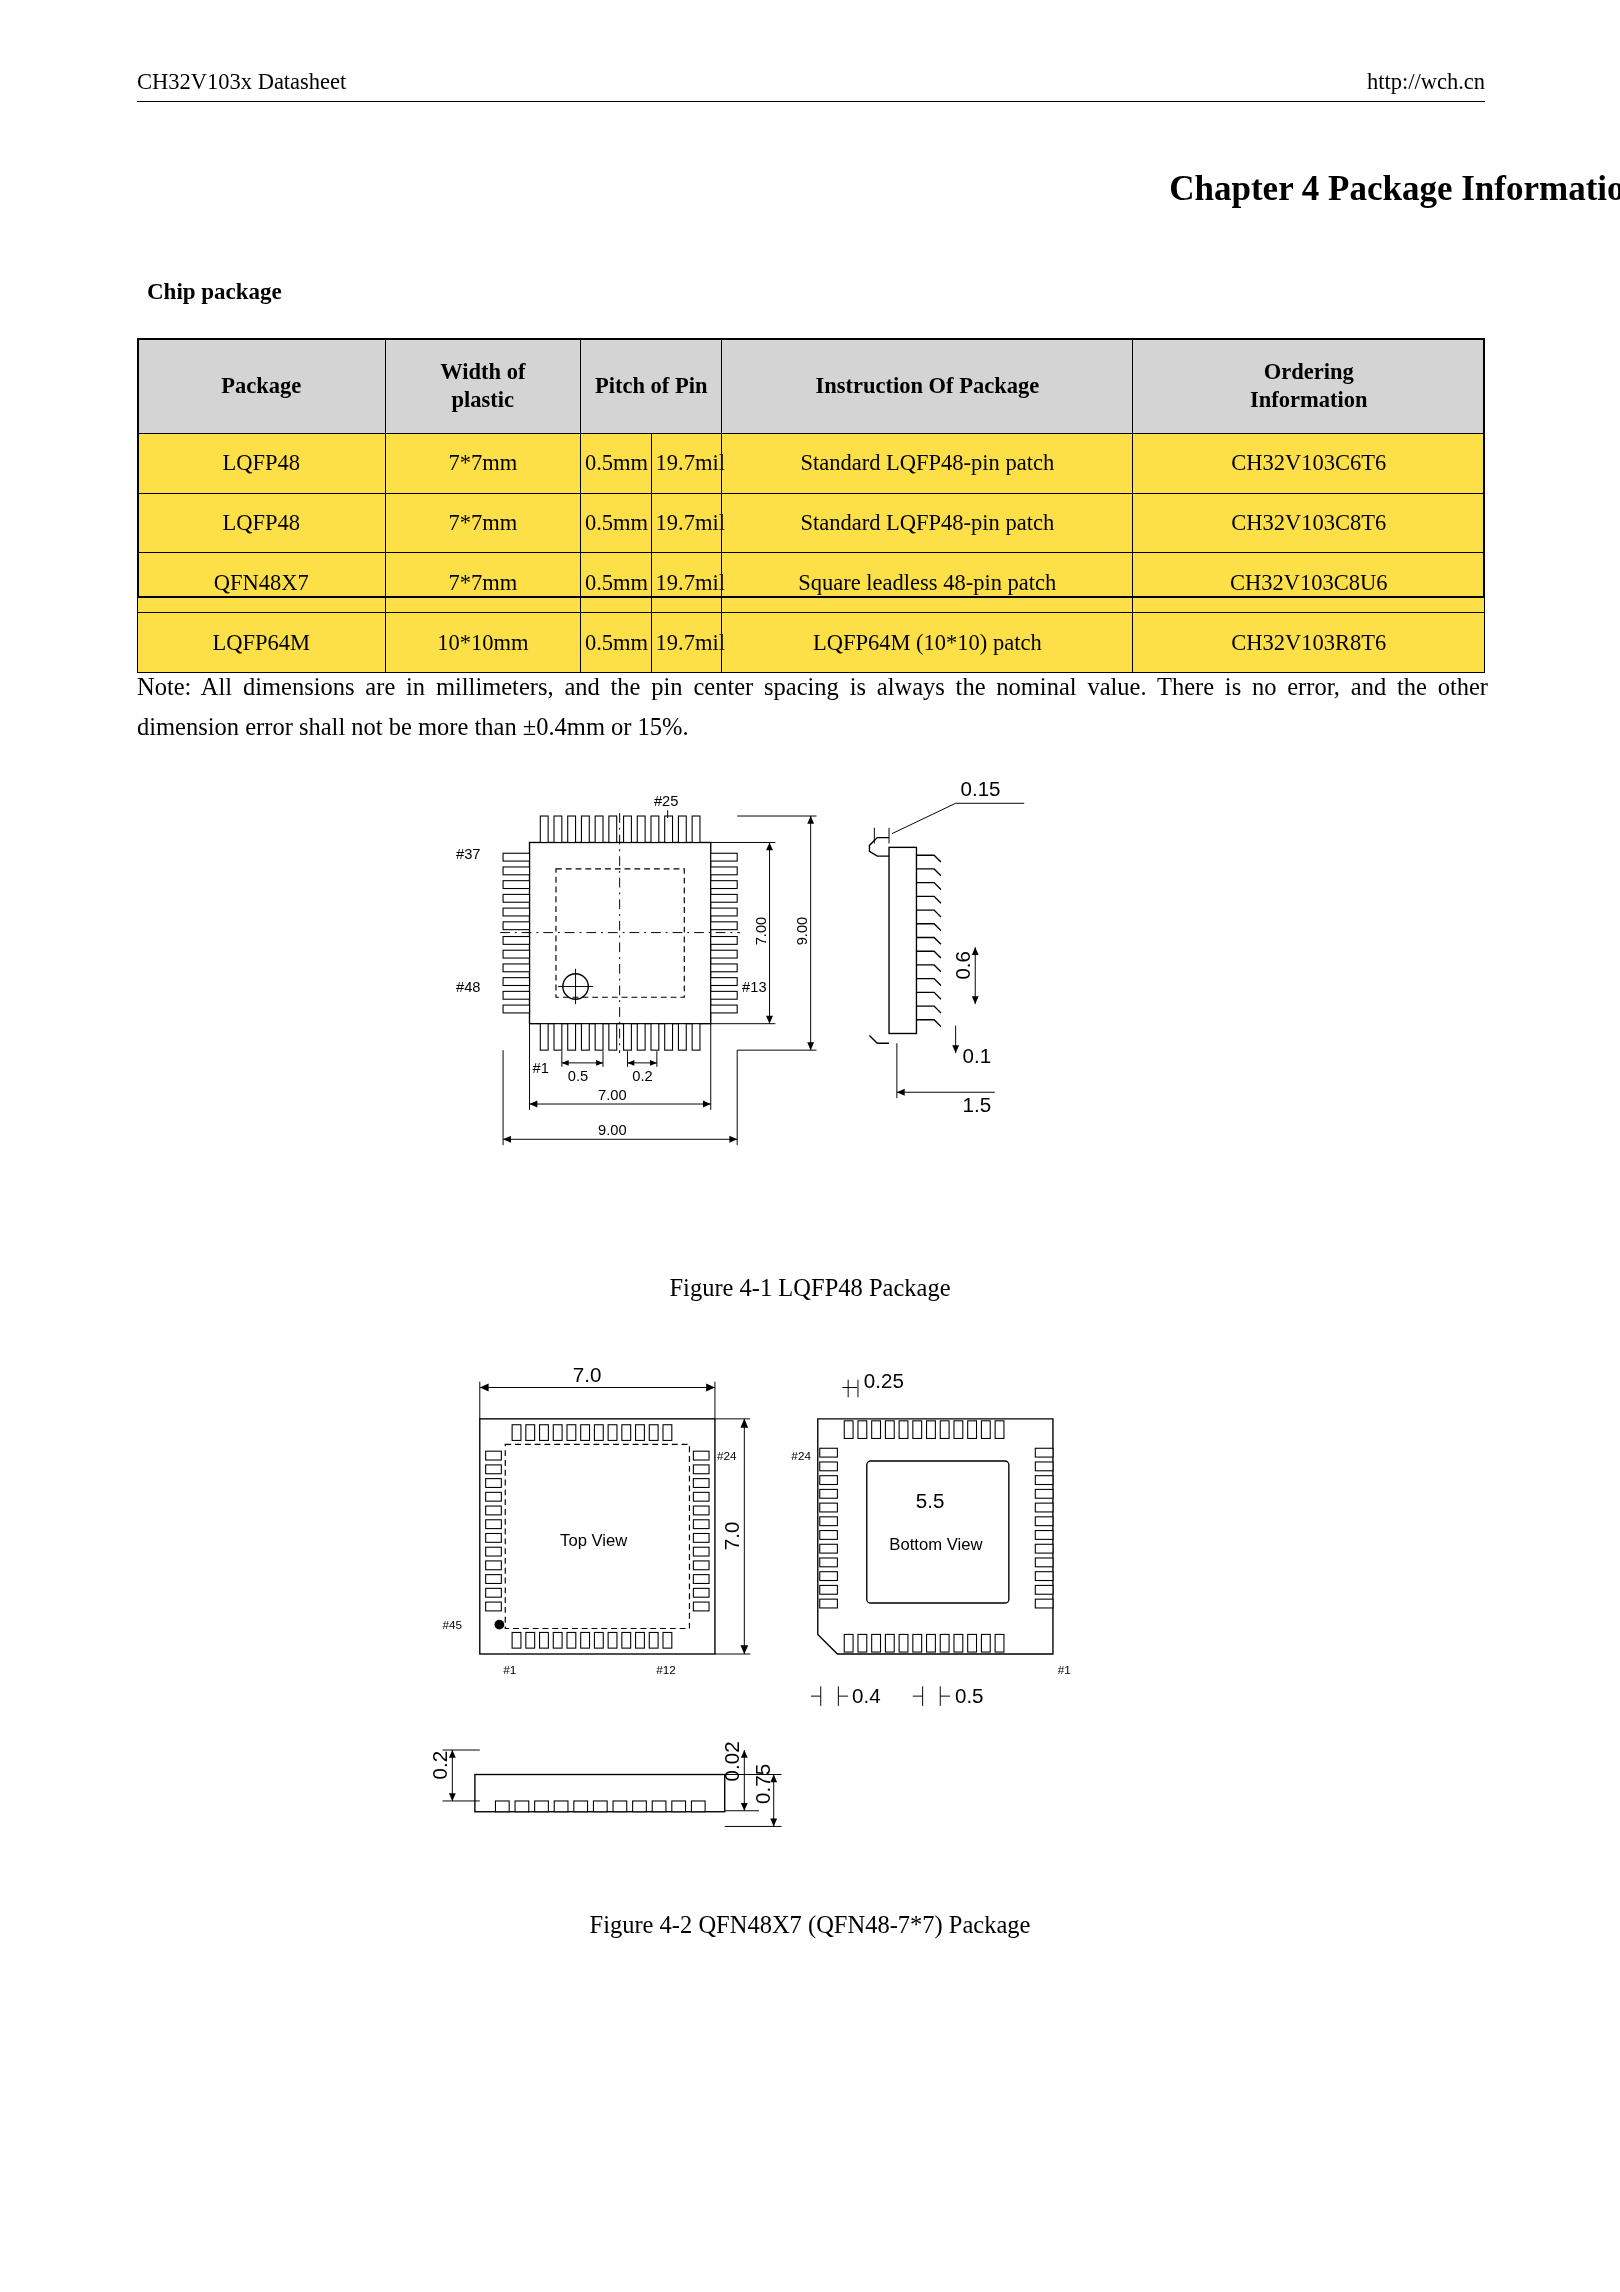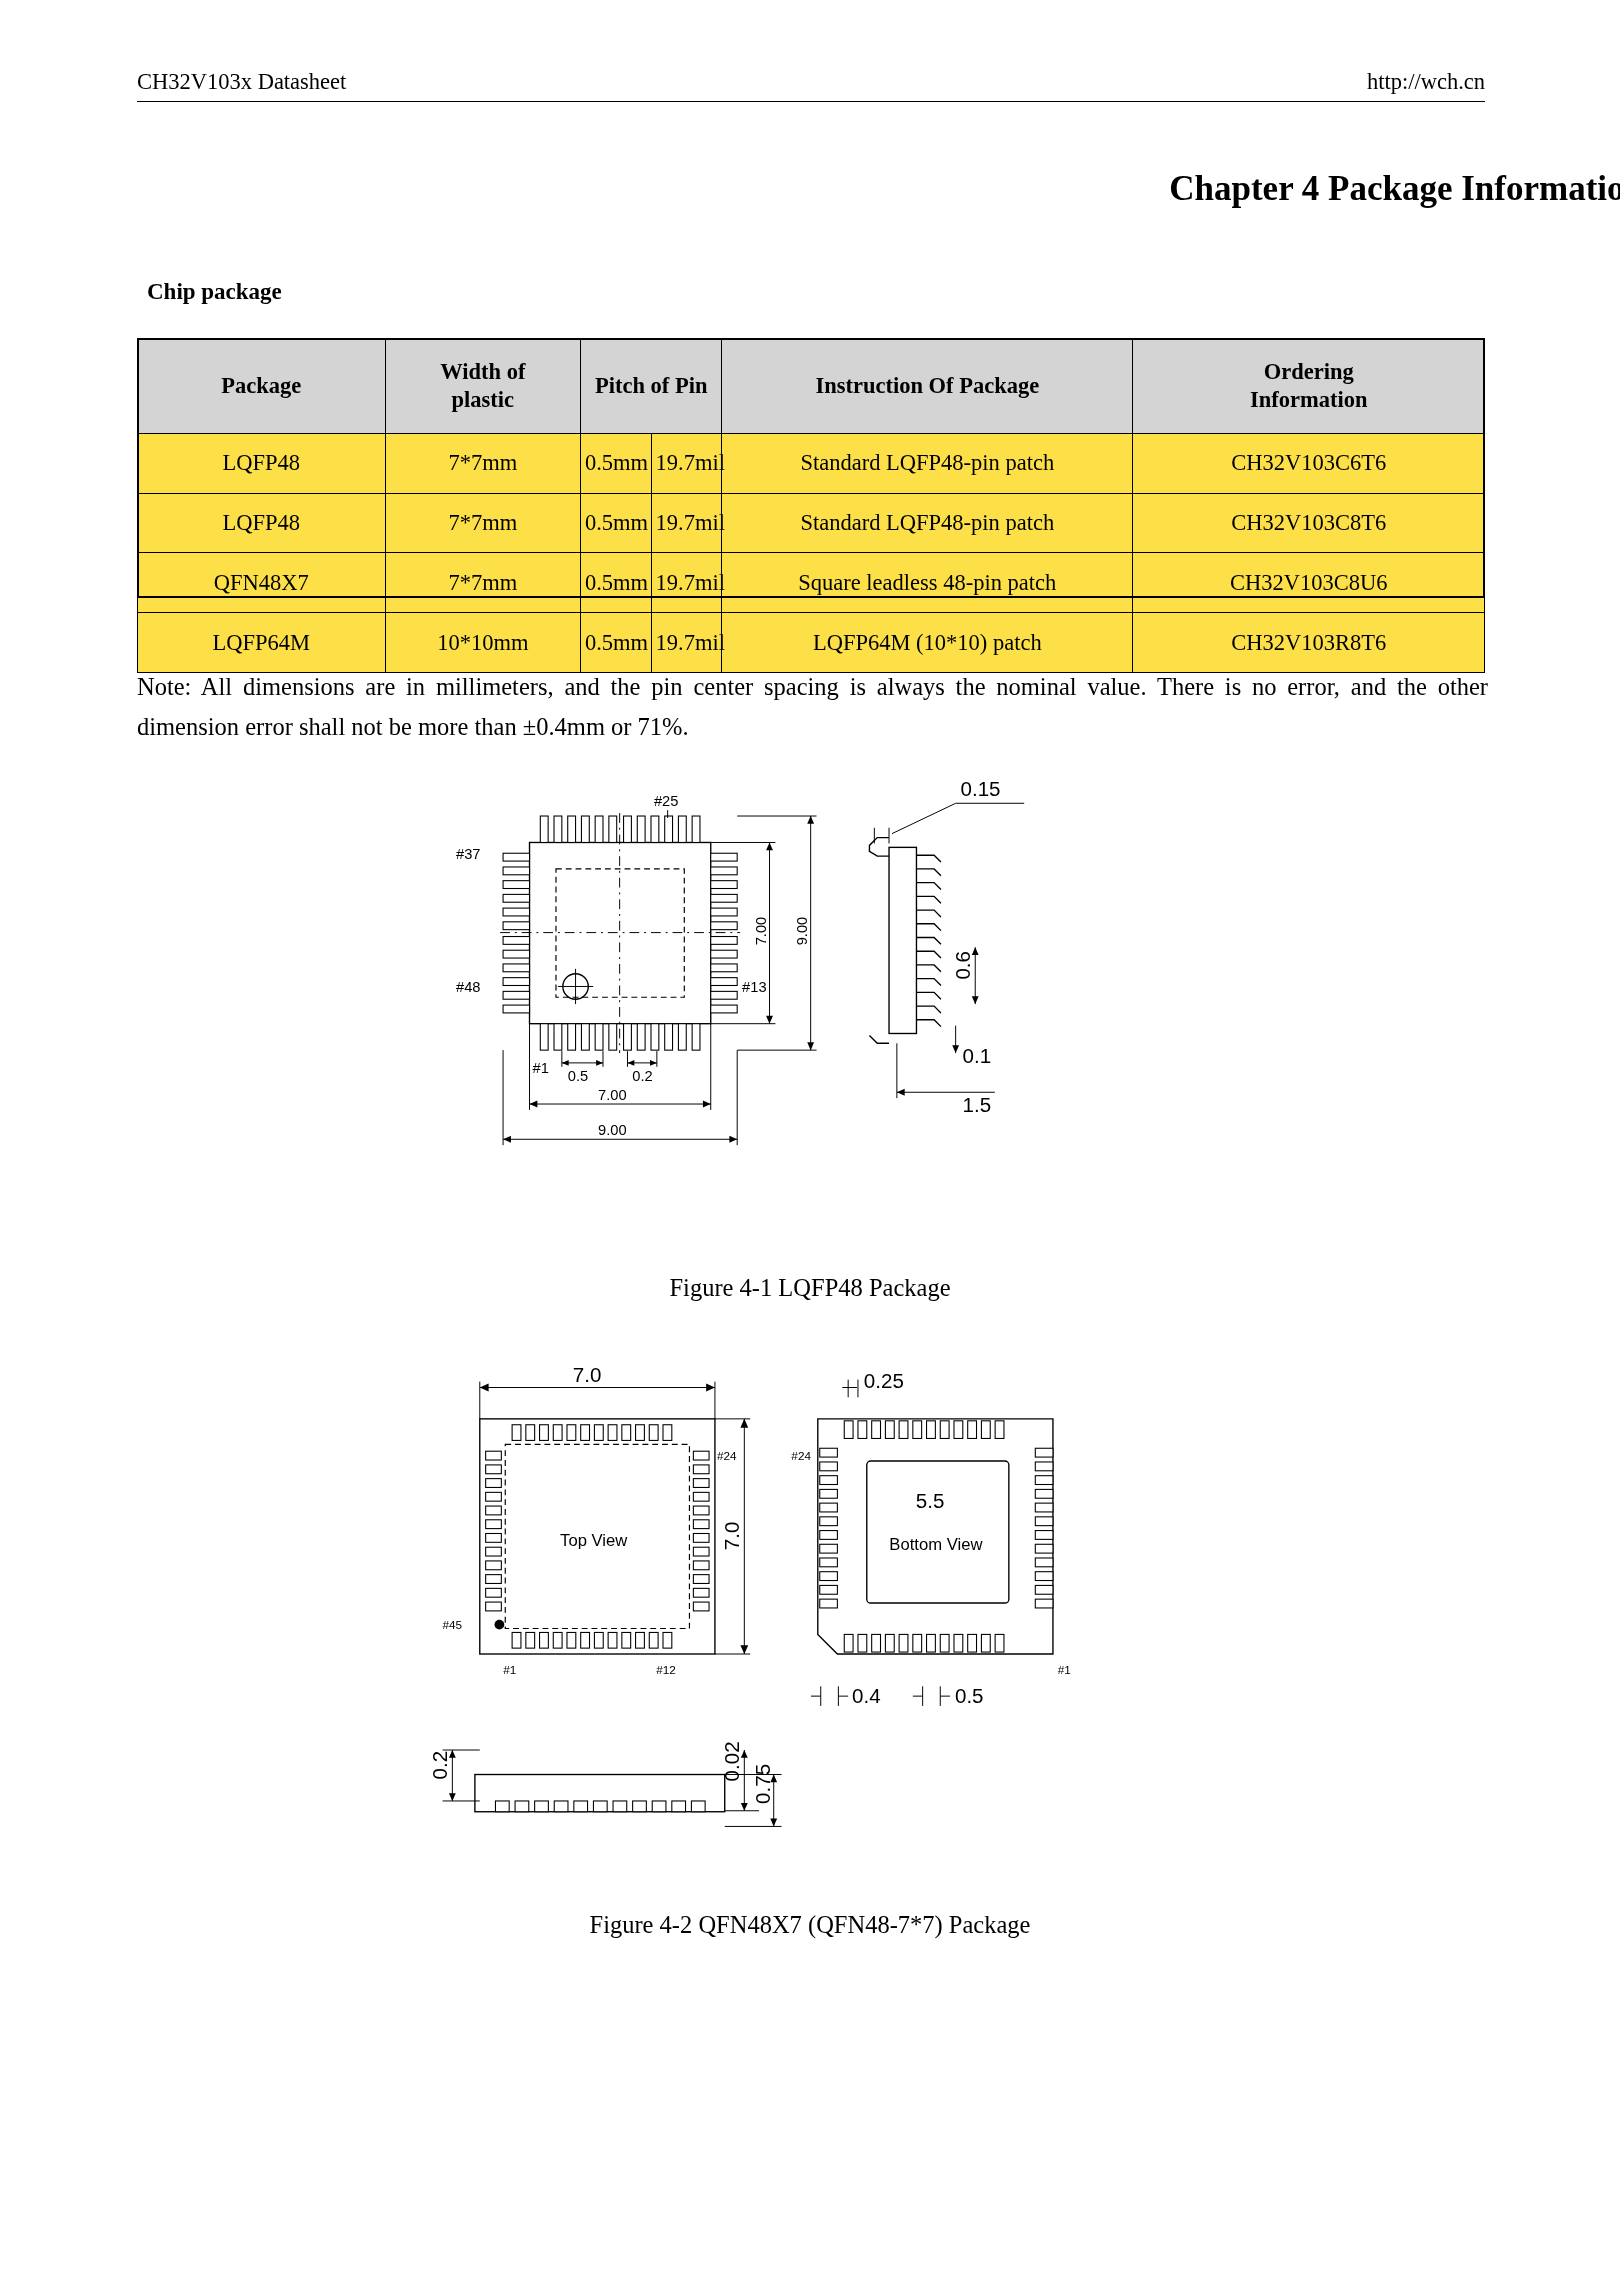--- a/index.html
+++ b/index.html
@@ -201,21 +201,21 @@
           <td>0.5mm</td>
           <td>19.7mil</td>
           <td>LQFP64M (10*10) patch</td>
           <td>CH32V103R8T6</td>
         </tr>
       </tbody>
     </table>
   </div>
   <div class="outer-border"></div>
 
-  <div class="note">Note: All dimensions are in millimeters, and the pin center spacing is always the nominal value. There is no error, and the other dimension error shall not be more than ±0.4mm or 71%.</div>
+  <div class="note">Note: All dimensions are in millimeters, and the pin center spacing is always the nominal value. There is no error, and the other dimension error shall not be more than ±0.4mm or 15%.</div>
 
   <div class="figure-area" id="fig1">
     <svg width="745" height="480" viewBox="0 0 760 490">
 
       <rect x="85" y="75" width="185" height="185" class="ln" fill="#ffffff"></rect>
 
       <rect x="112" y="102" width="131" height="131" class="dashed2"></rect>
 
       <line x1="177" y1="45" x2="177" y2="290" class="dash"></line>
       <line x1="55" y1="167" x2="300" y2="167" class="dash"></line>

